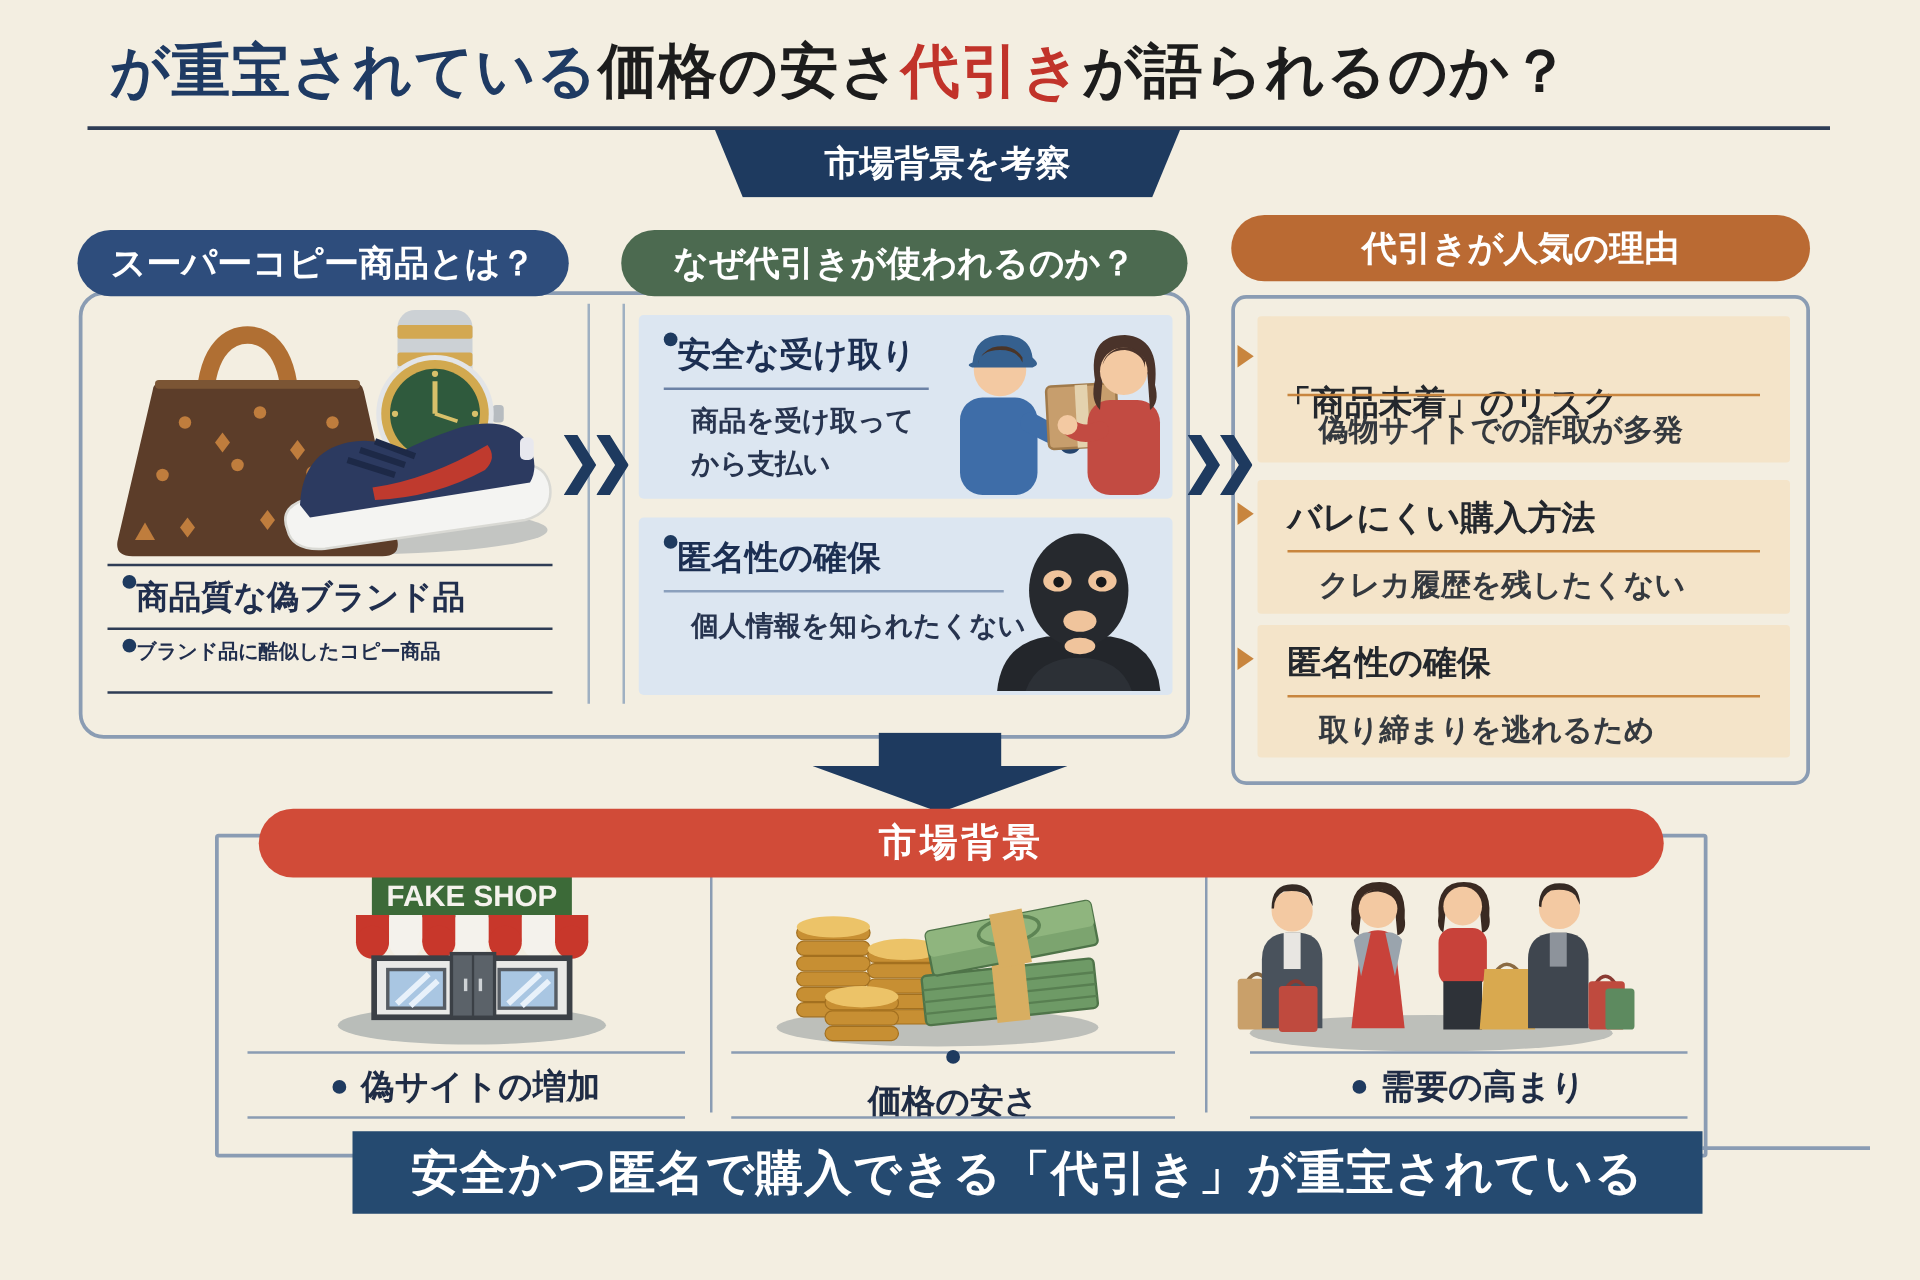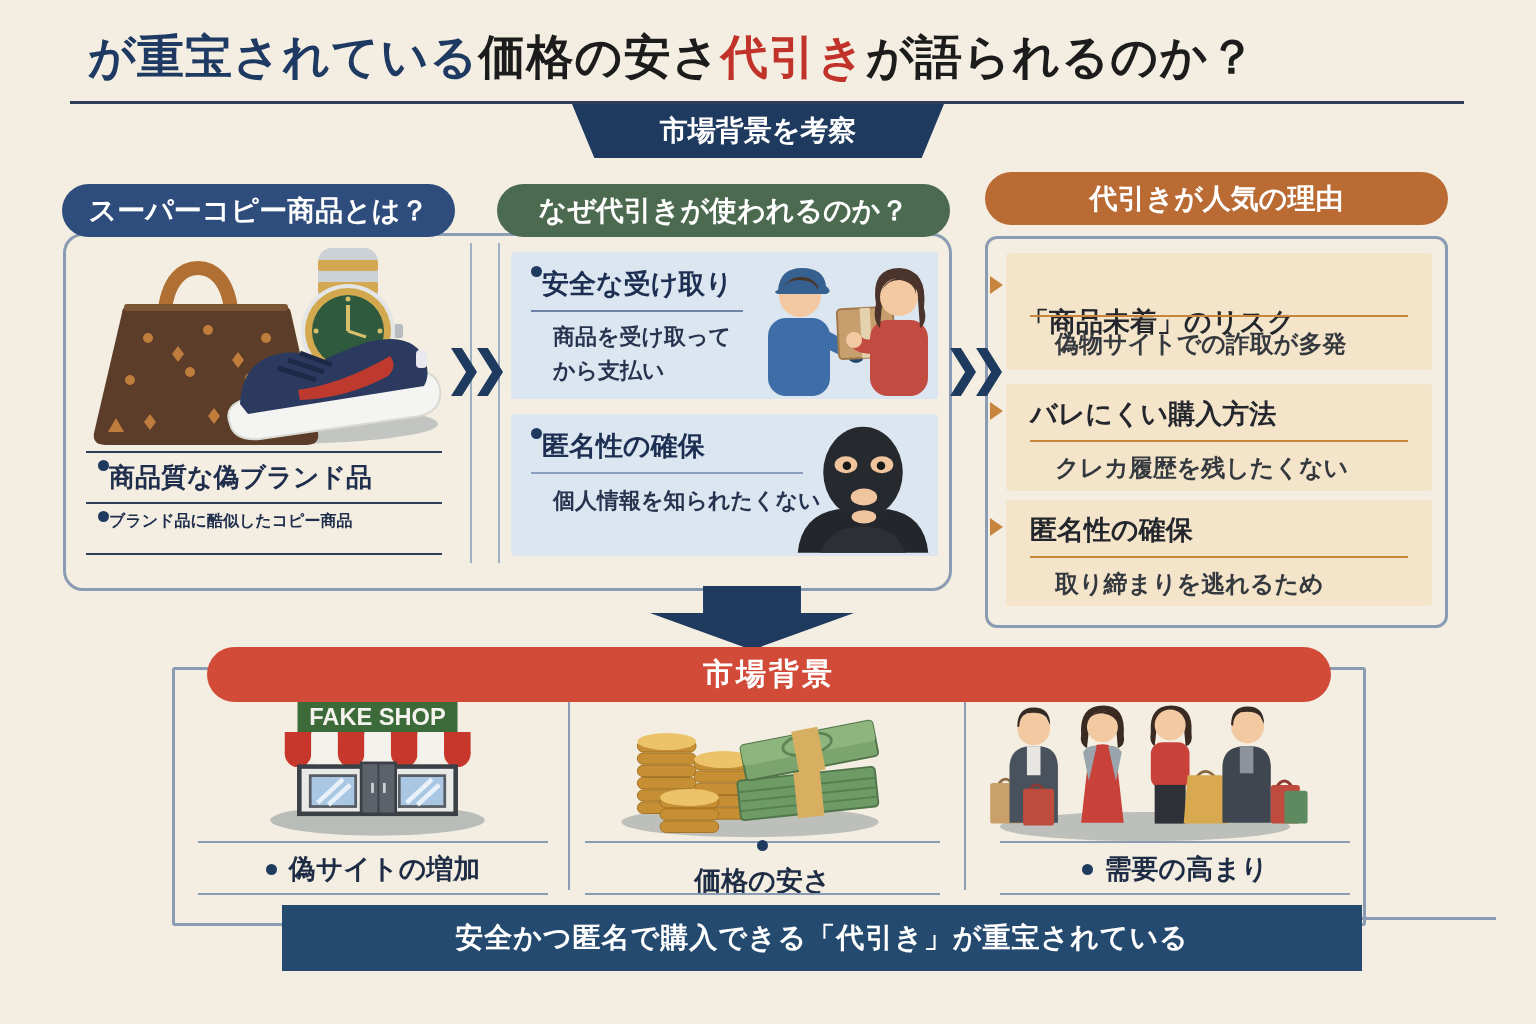--- a/index.html
+++ b/index.html
@@ -52,21 +52,21 @@
   .down-arrow{background:#1e3a5f;clip-path:polygon(26% 0,74% 0,74% 42%,100% 42%,50% 100%,0 42%,26% 42%);}
   
   .red-banner{
     background:#d14b38;border-radius:28px;color:#fff;font-size:30px;font-weight:bold;
     display:flex;align-items:center;justify-content:center;letter-spacing:3px;z-index:5;
   }
   .cell-label-row{display:flex;align-items:center;justify-content:center;gap:12px;}
   .cell-label{font-size:27px;font-weight:bold;color:#1f2c45;white-space:nowrap;}
   .gline{background:#8a9cb3;}
   .conclusion{
-    background:#254a70;color:#fff;font-size:28px;font-weight:bold;
+    background:#254a70;color:#fff;font-size:38px;font-weight:bold;
     display:flex;align-items:center;justify-content:center;letter-spacing:1px;z-index:6;
   }
   svg{display:block;}
 </style>
 </head>
 <body>
 
 <div id="page">
 
   <div class="abs title" style="left:88px;top:26px;">

